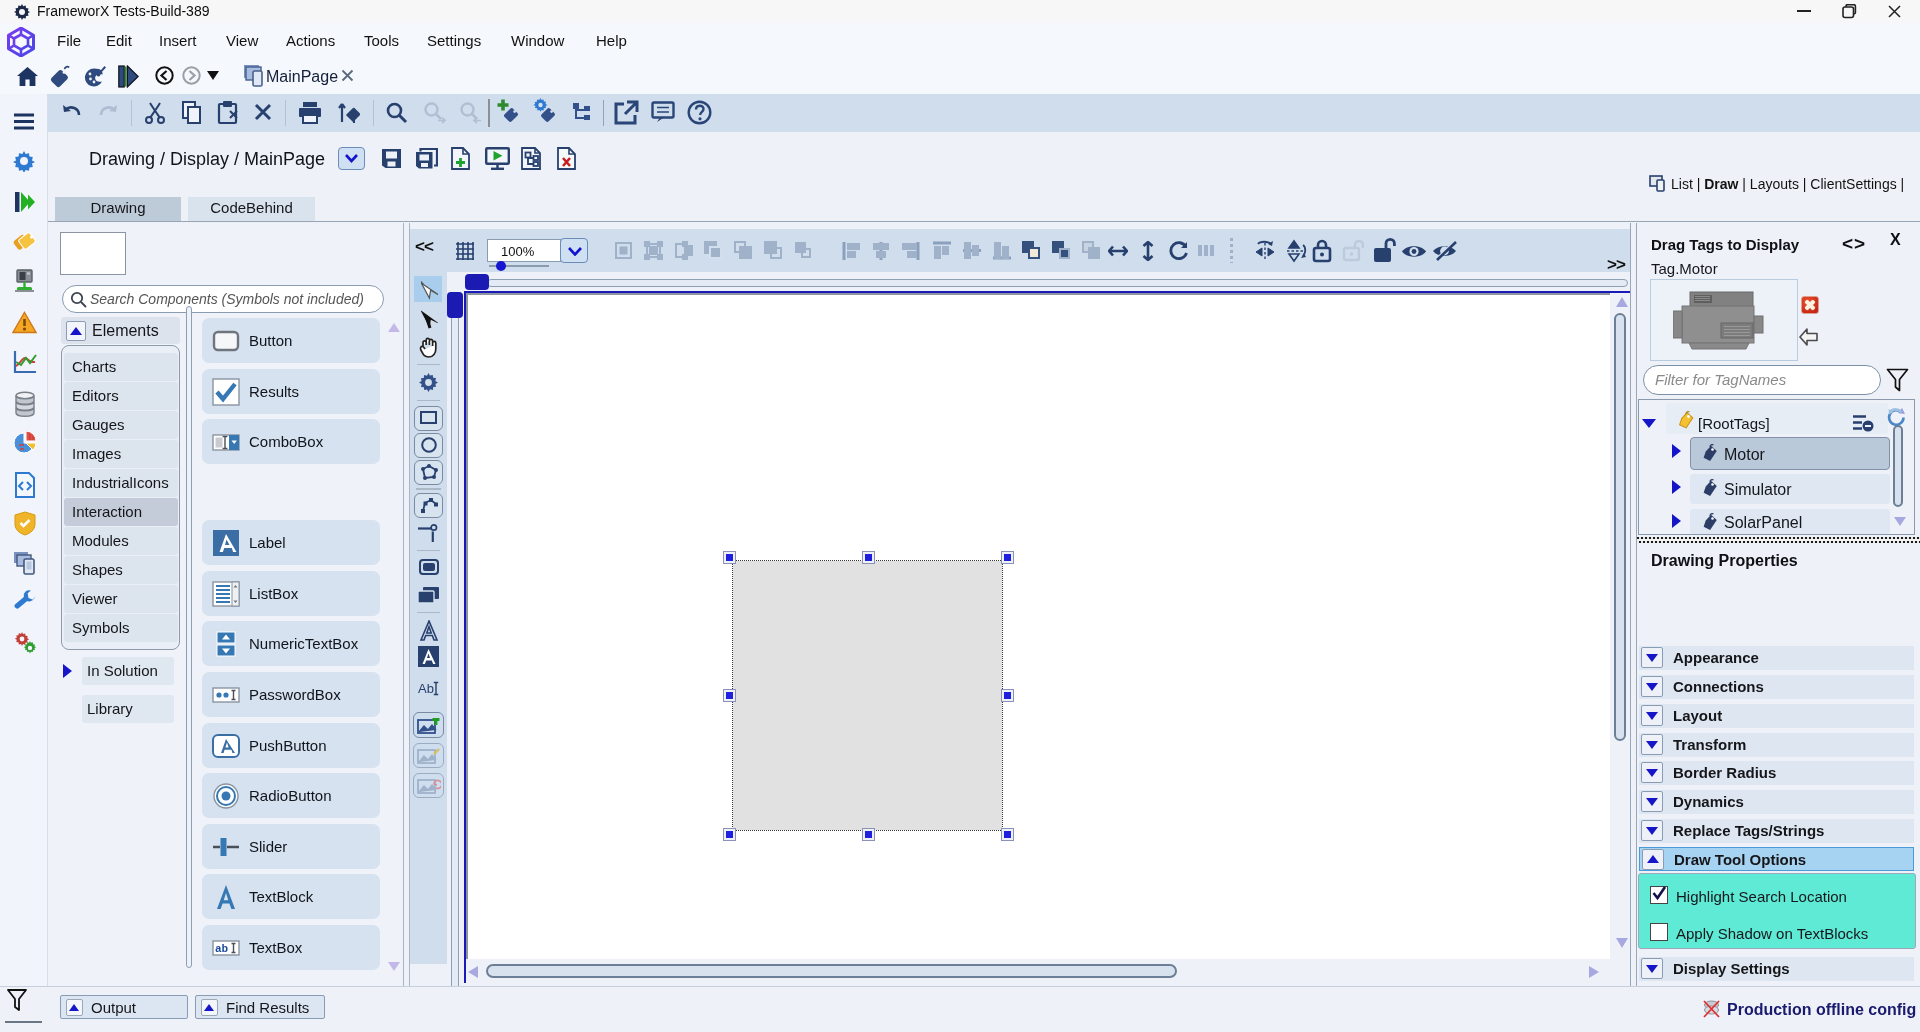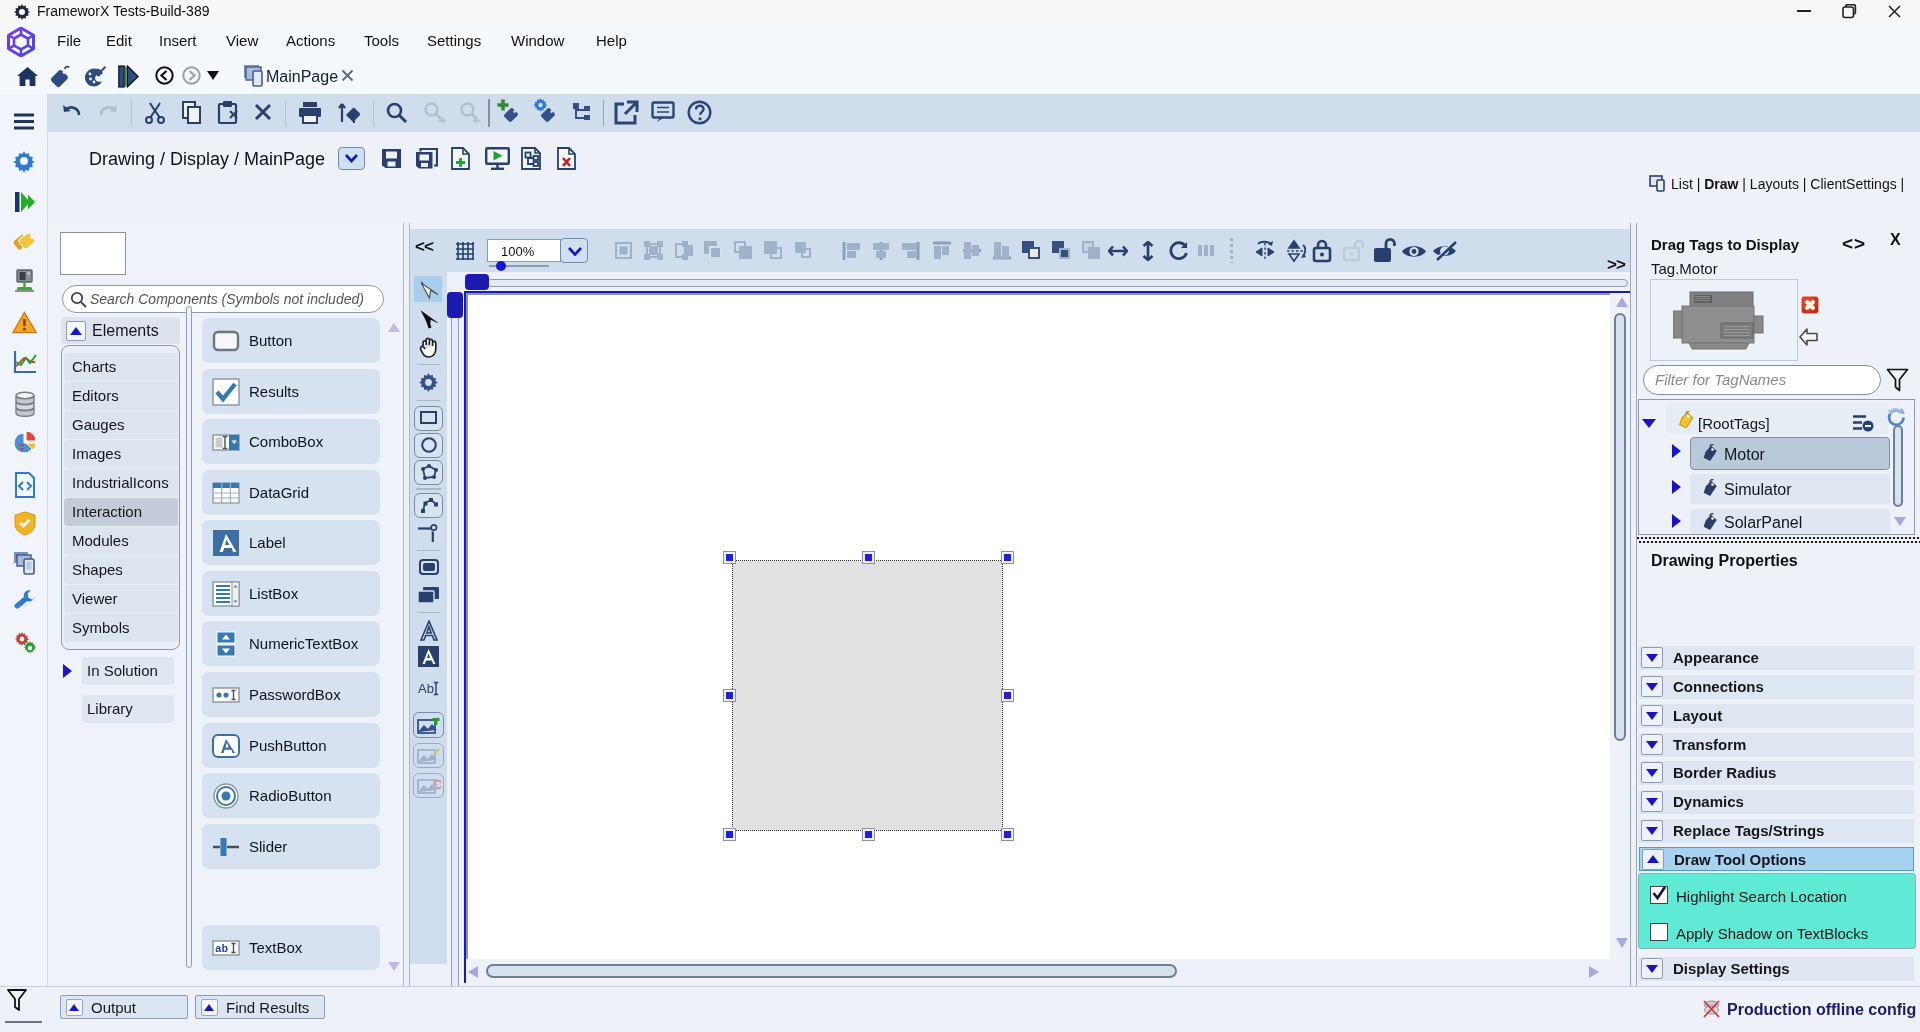--- a/index.html
+++ b/index.html
@@ -350,20 +350,24 @@
         <path d="M6 11l7 8m0-8l-7 8" stroke="#c82020" stroke-width="2.6"></path>
       </svg>
   </div>
   <div class="abs listdraw">
     <svg class="abs" style="left:19px;top:1px" width="18" height="17" viewBox="0 0 18 17">
         <rect x="1" y="1" width="12" height="10" fill="#e4e7ec" stroke="#27406e" stroke-width="1.6"></rect>
         <rect x="8" y="5" width="7" height="11" rx="1" fill="#eef0f4" stroke="#27406e" stroke-width="1.6"></rect>
       </svg>
     <div class="abs" style="left:41px;top:2px;">List | <b>Draw</b> | Layouts | ClientSettings |</div>
   </div>
+  <div class="abs tabsrow">
+    <div class="tabbtn" style="left:7px;width:126px;background:#bdcbd9;">Drawing</div>
+    <div class="tabbtn" style="left:140px;width:127px;background:#d9e3ee;">CodeBehind</div>
+  </div>
   <div class="abs leftpanel">
 
     <div class="abs" style="left:12px;top:9px;width:66px;height:43px;background:#fff;border:1px solid #8a94a2;"></div>
 
     <div class="abs" style="left:14px;top:62px;width:322px;height:28px;background:#fff;border:1.5px solid #8a9cb0;border-radius:14px;">
       <svg style="position:absolute;left:7px;top:5px" width="17" height="17" viewBox="0 0 17 17">
           <circle cx="7" cy="7" r="5.2" fill="none" stroke="#3c4450" stroke-width="1.8"></circle>
           <path d="M11 11l5 5" stroke="#3c4450" stroke-width="1.8"></path>
         </svg>
       <div style="position:absolute;left:27px;top:5px;font-style:italic;font-size:14px;color:#555;white-space:nowrap;">Search Components (Symbols not included)</div>
@@ -408,28 +412,20 @@
     <div class="ncomp" style="top:196px;">
         <div class="ic"><svg width="28" height="28" viewBox="0 0 28 28">
             <rect x="1" y="7" width="26" height="15" fill="#fff" stroke="#8a94a0" stroke-width="1.4"></rect>
             <rect x="3.5" y="9.5" width="7" height="10" fill="#c8ccd2"></rect>
             <path d="M13 8.5v12m-2.4-12h4.8m-4.8 12h4.8" stroke="#4a5058" stroke-width="1.4"></path>
             <rect x="17" y="7" width="10" height="15" fill="#3578b4"></rect>
             <path d="M19.5 12.5l2.7 3.6 2.7-3.6z" fill="#fff"></path>
           </svg></div>
         <div class="lbl">ComboBox</div>
       </div>
-    <div class="ncomp" style="top:247px;">
-        <div class="ic"><svg width="28" height="28" viewBox="0 0 28 28">
-            <rect x="1" y="4" width="26" height="20" fill="#fff" stroke="#8a94a0" stroke-width="1.2"></rect>
-            <rect x="1" y="4" width="26" height="5" fill="#3578b4"></rect>
-            <path d="M1 14h26M1 19h26M9.7 4v20M18.4 4v20" stroke="#9ab0c4" stroke-width="1.2"></path>
-          </svg></div>
-        <div class="lbl">DataGrid</div>
-      </div>
     <div class="ncomp" style="top:348px;">
         <div class="ic"><svg width="28" height="28" viewBox="0 0 28 28">
             <rect x="1" y="2" width="26" height="24" fill="#fff" stroke="#8a94a0" stroke-width="1.4"></rect>
             <path d="M4 6h14M4 10h14M4 14h14M4 18h14M4 22h14" stroke="#3578b4" stroke-width="2.2"></path>
             <rect x="20" y="2" width="7" height="24" fill="#eef1f4" stroke="#8a94a0" stroke-width="1"></rect>
             <path d="M23.5 5l2 2.6h-4zM23.5 23l-2-2.6h4z" fill="#6a7684"></path>
           </svg></div>
         <div class="lbl">ListBox</div>
       </div>
     <div class="ncomp" style="top:297px;">
@@ -471,20 +467,26 @@
             <circle cx="14" cy="14" r="4.5" fill="#3578b4"></circle>
           </svg></div>
         <div class="lbl">RadioButton</div>
       </div>
     <div class="ncomp" style="top:601px;">
         <div class="ic"><svg width="28" height="28" viewBox="0 0 28 28">
             <path d="M1 14h7M15 14h12" stroke="#4a5058" stroke-width="2.4"></path>
             <rect x="8.5" y="5" width="6" height="18" fill="#3578b4"></rect>
           </svg></div>
         <div class="lbl">Slider</div>
+      </div>
+    <div class="ncomp" style="top:651px;">
+        <div class="ic"><svg width="28" height="28" viewBox="0 0 28 28">
+            <path d="M14 2L5 26h3.6l2-5.6h6.8l2 5.6H23zM11.7 17.2L14 10l2.3 7.2z" fill="#3578b4" fill-rule="evenodd"></path>
+          </svg></div>
+        <div class="lbl">TextBlock</div>
       </div>
     <div class="ncomp" style="top:702px;">
         <div class="ic"><svg width="28" height="28" viewBox="0 0 28 28">
             <rect x="1" y="7" width="26" height="14" fill="#fff" stroke="#8a94a0" stroke-width="1.4"></rect>
             <text x="3" y="18" font-family="Liberation Mono" font-size="11" fill="#1a4a9e" font-weight="bold">ab</text>
             <path d="M21.5 9.5v9m-2-9h4m-4 9h4" stroke="#4a5058" stroke-width="1.4"></path>
           </svg></div>
         <div class="lbl">TextBox</div>
       </div>
 

